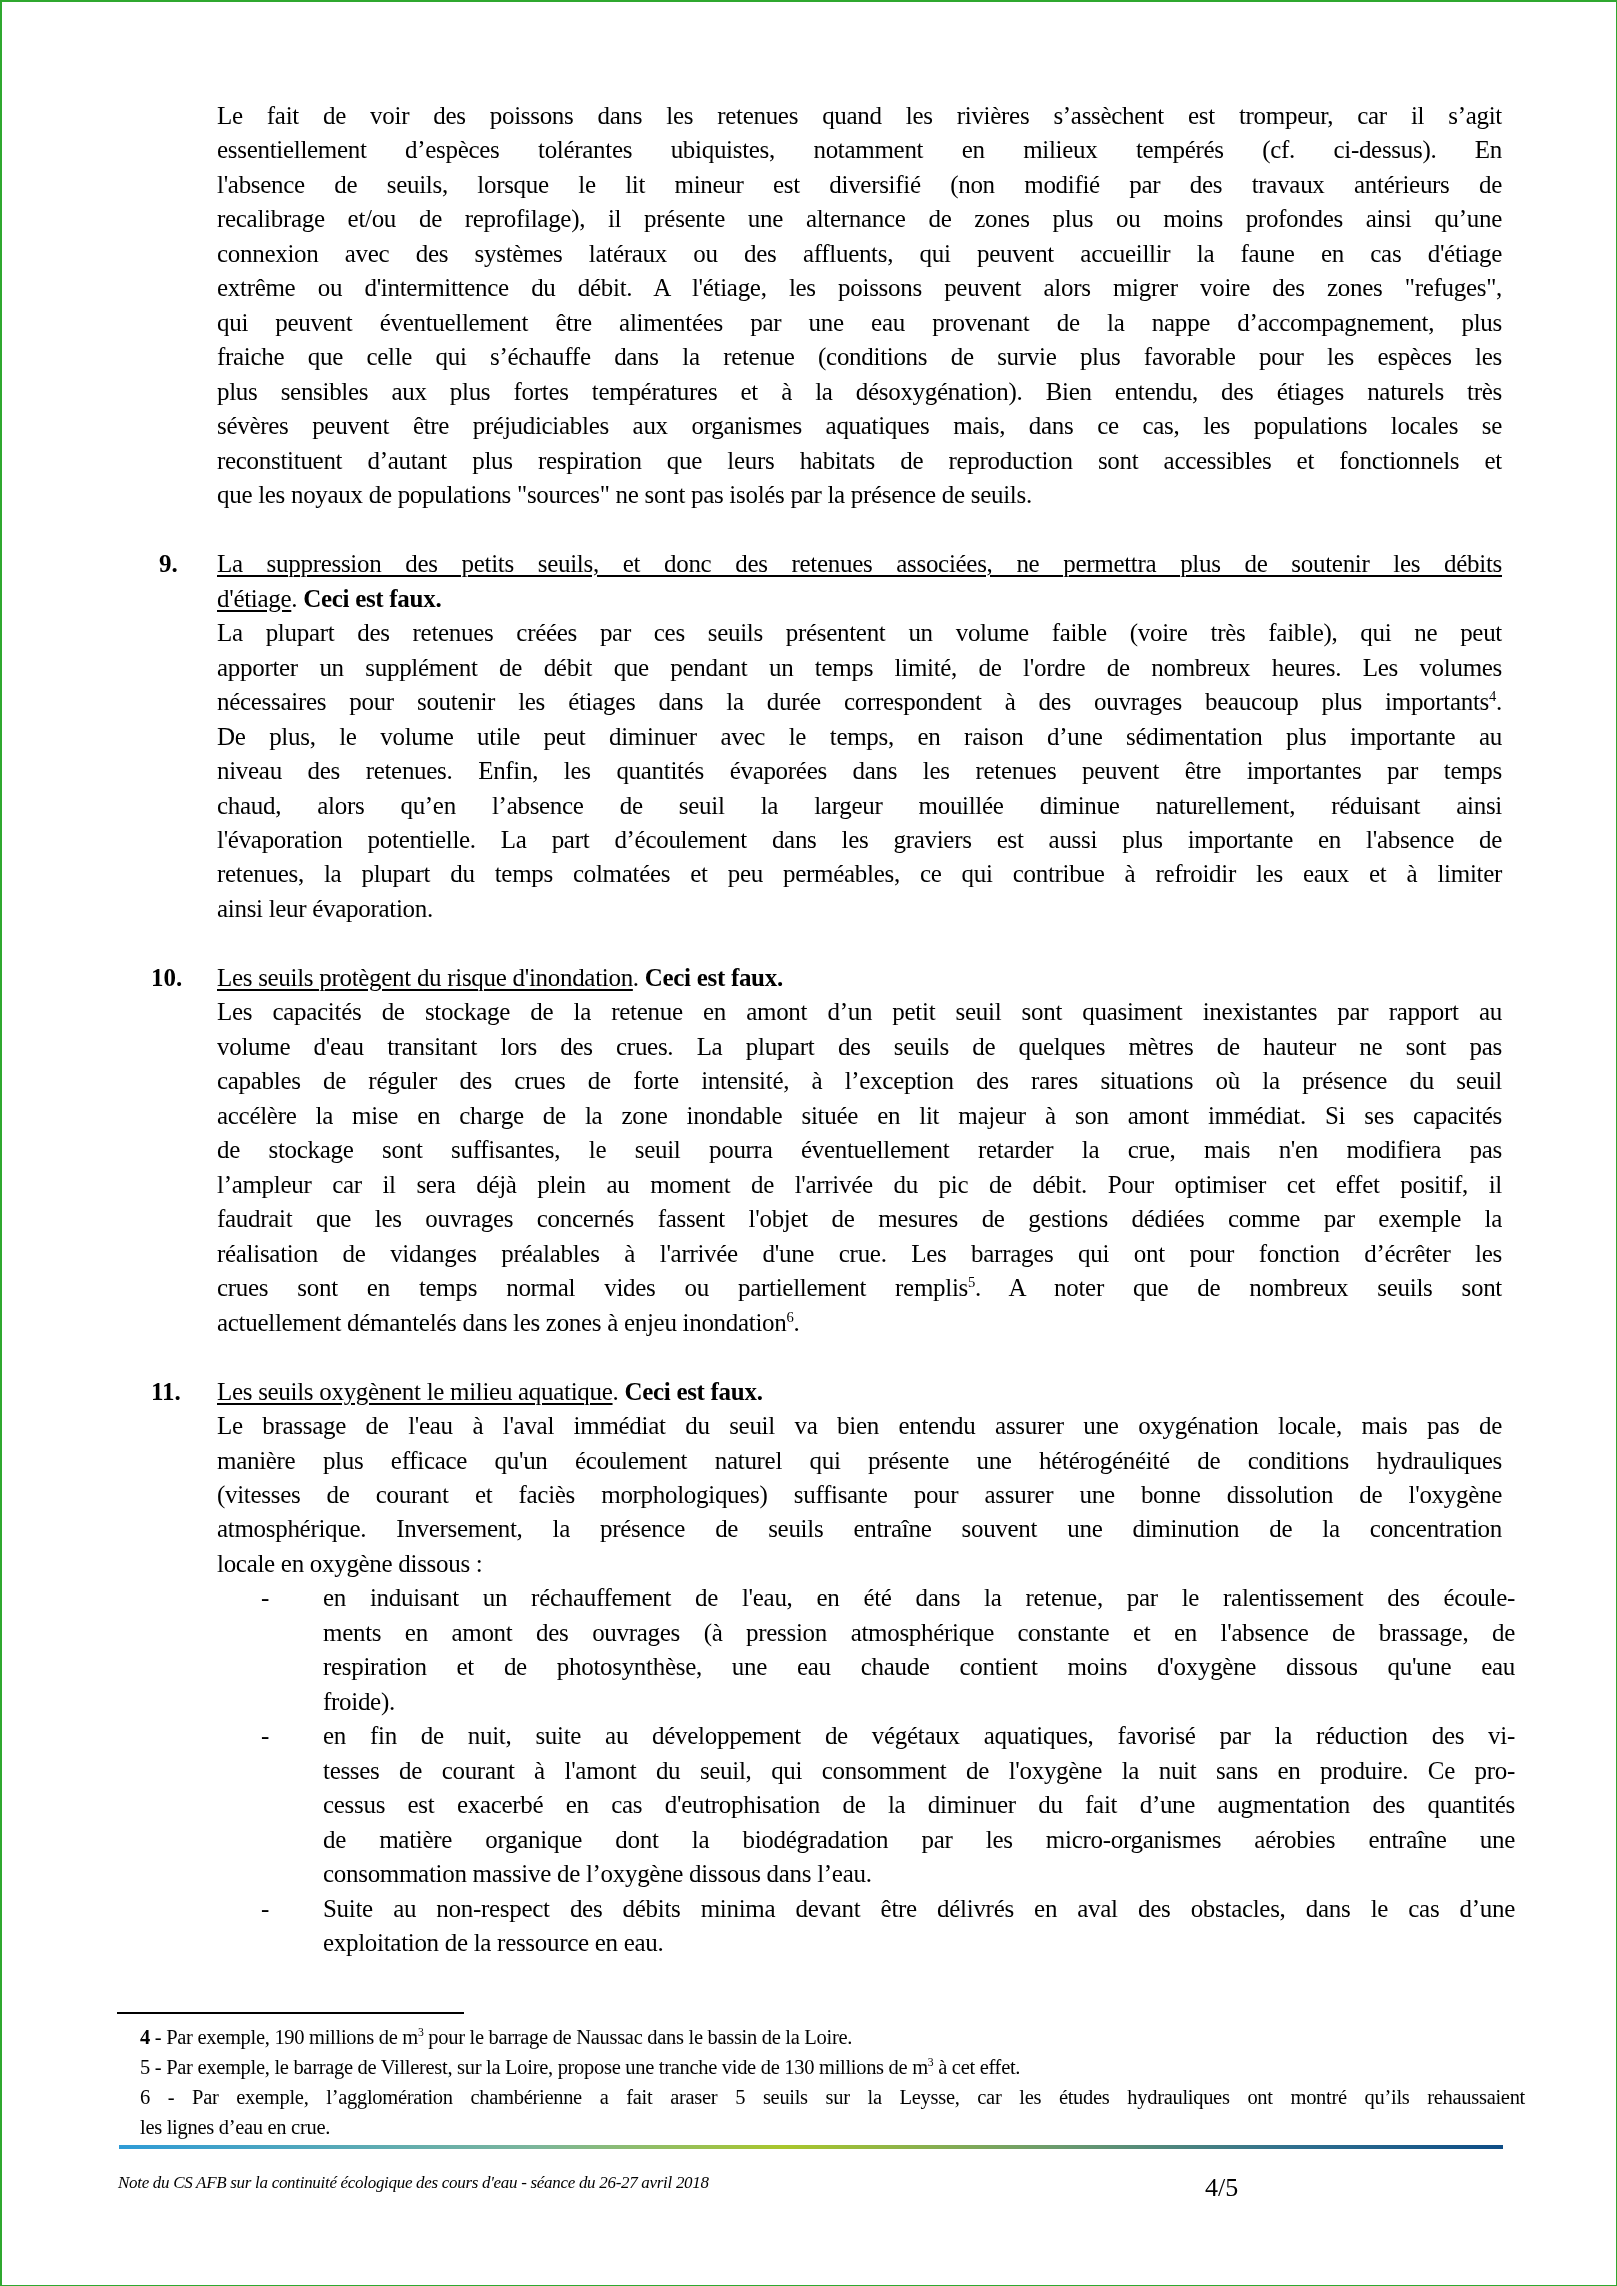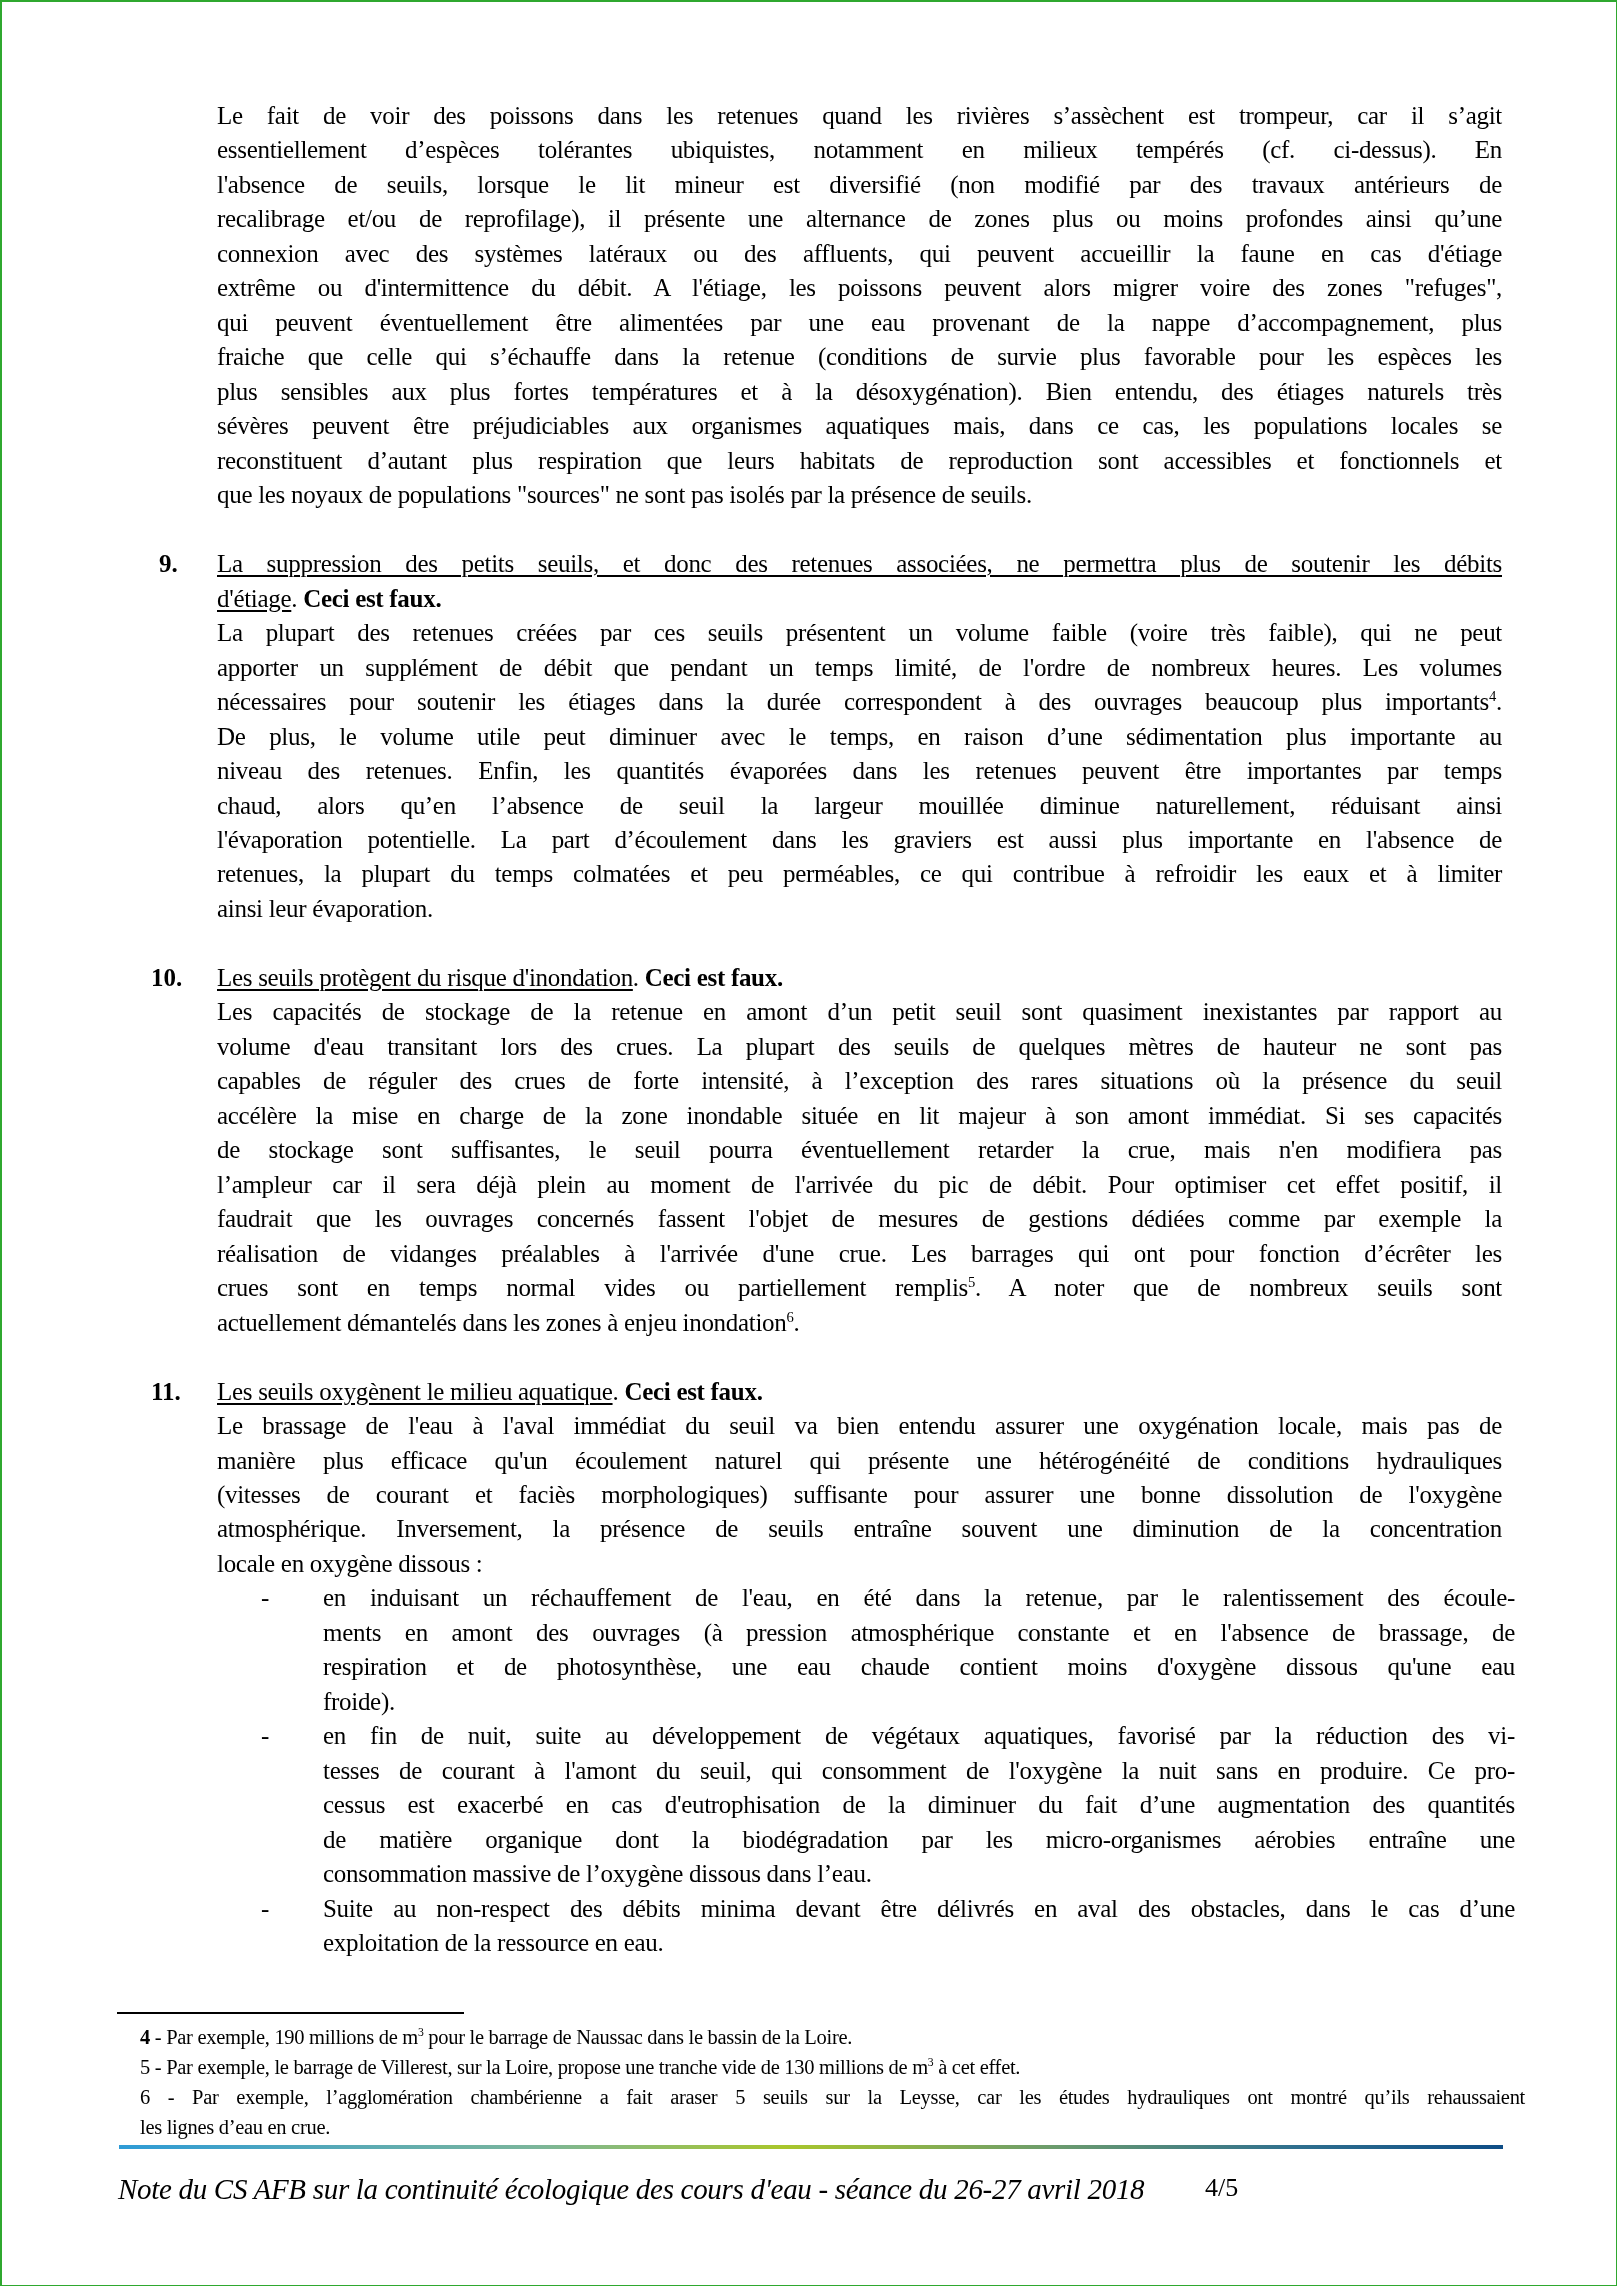--- a/index.html
+++ b/index.html
@@ -18,21 +18,21 @@
   .u { text-decoration:underline; text-decoration-thickness:2px; text-underline-offset:2.9px; }
   .b { font-weight:bold; }
   sup { font-size:14.6px; line-height:0; vertical-align:super; }
   .fn-rule { position:absolute; left:117px; top:2012px; width:347px; height:2px; background:#000; }
   .fn { position:absolute; left:104px; width:1385px; font-size:20.5px; line-height:30px; height:30px;
         white-space:nowrap; letter-spacing:-0.3px;margin-left:36px; }
   .fn.justify { text-align:justify; text-align-last:justify; }
   .fn sup { font-size:11.7px; }
   .grad-bar { position:absolute; left:119px; top:2145px; width:1384px; height:3.9px;
               background:linear-gradient(90deg,#2e9bd6 0%,#7bb59b 30%,#a9c62b 48%,#6a9a6e 68%,#2f6f8e 85%,#0e4d86 100%); }
-  .footer-note { position:absolute; left:118px; top:2173px; font-size:29px; font-style:italic; white-space:nowrap; letter-spacing:-0.3px; }
+  .footer-note { position:absolute; left:118px; top:2173px; font-size:17px; font-style:italic; white-space:nowrap; letter-spacing:-0.3px; }
   .footer-page { position:absolute; left:1205px; top:2173px; font-size:26px; white-space:nowrap; }
 </style>
 </head>
 <body>
 
 <div class="page-border"></div>
 
 <div class="body-text">
 
   <div class="line" style="top:0px">Le fait de voir des poissons dans les retenues quand les rivières s’assèchent est trompeur, car il s’agit</div>

